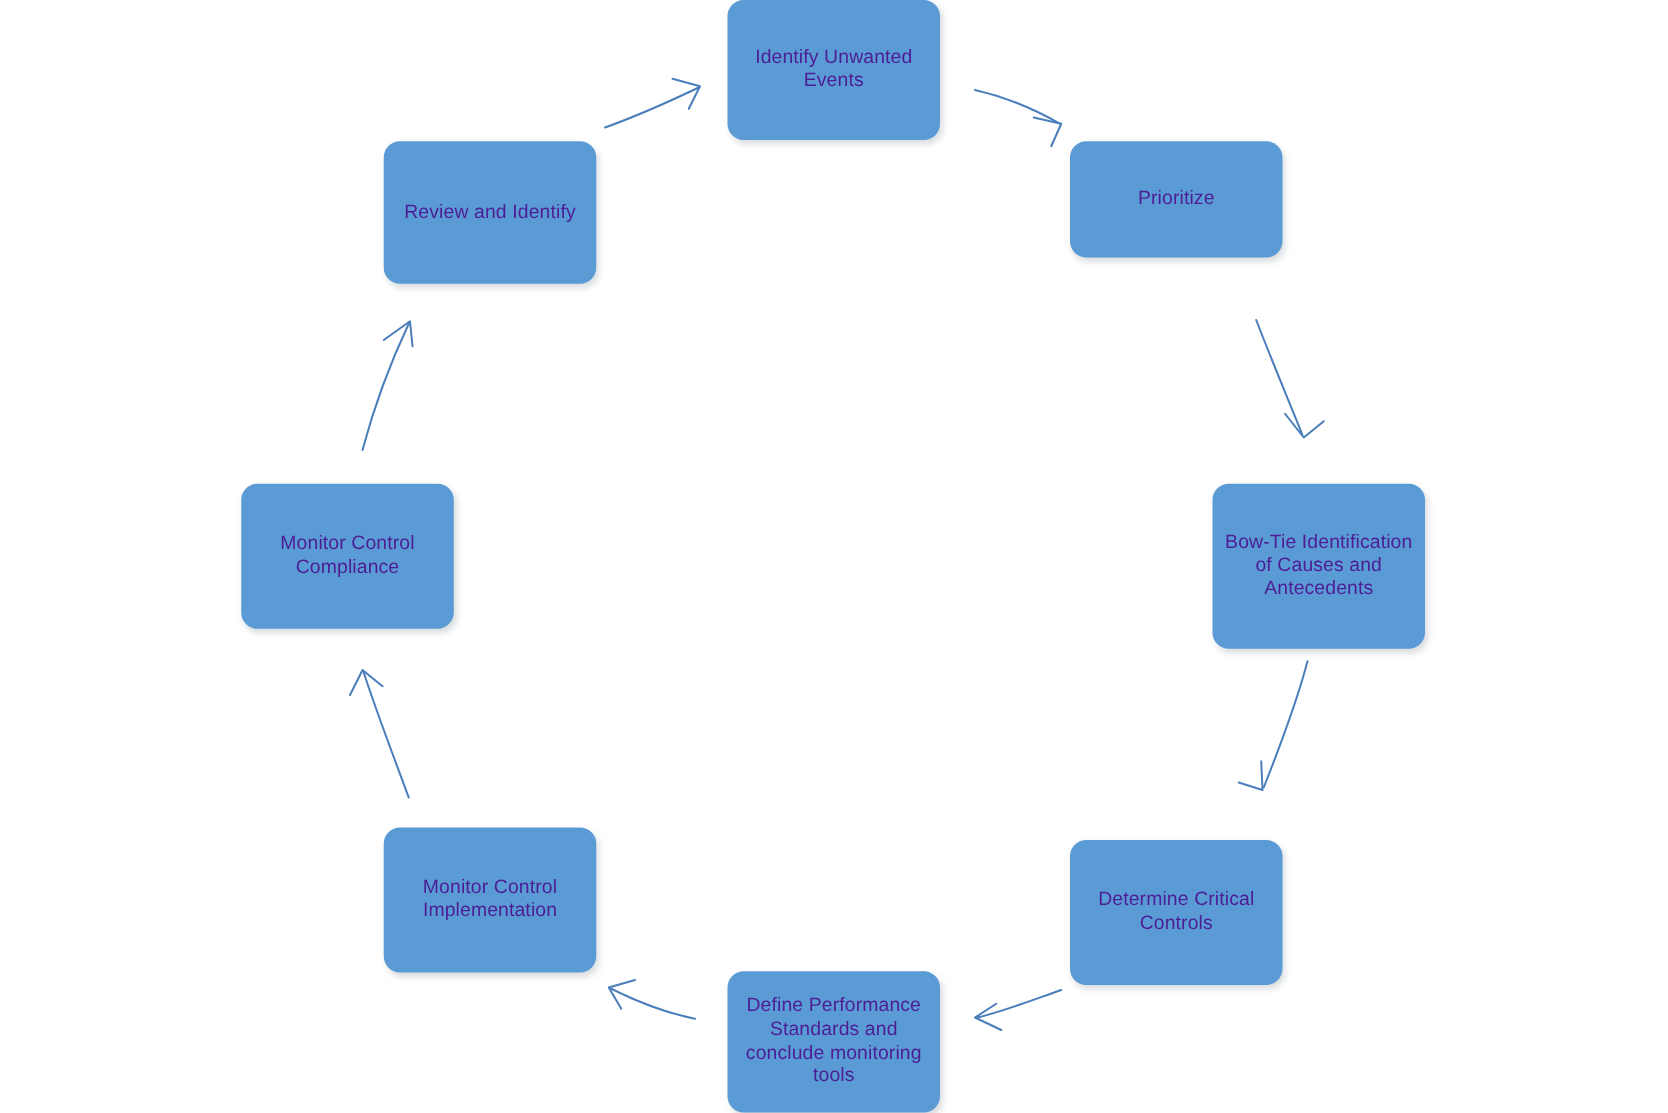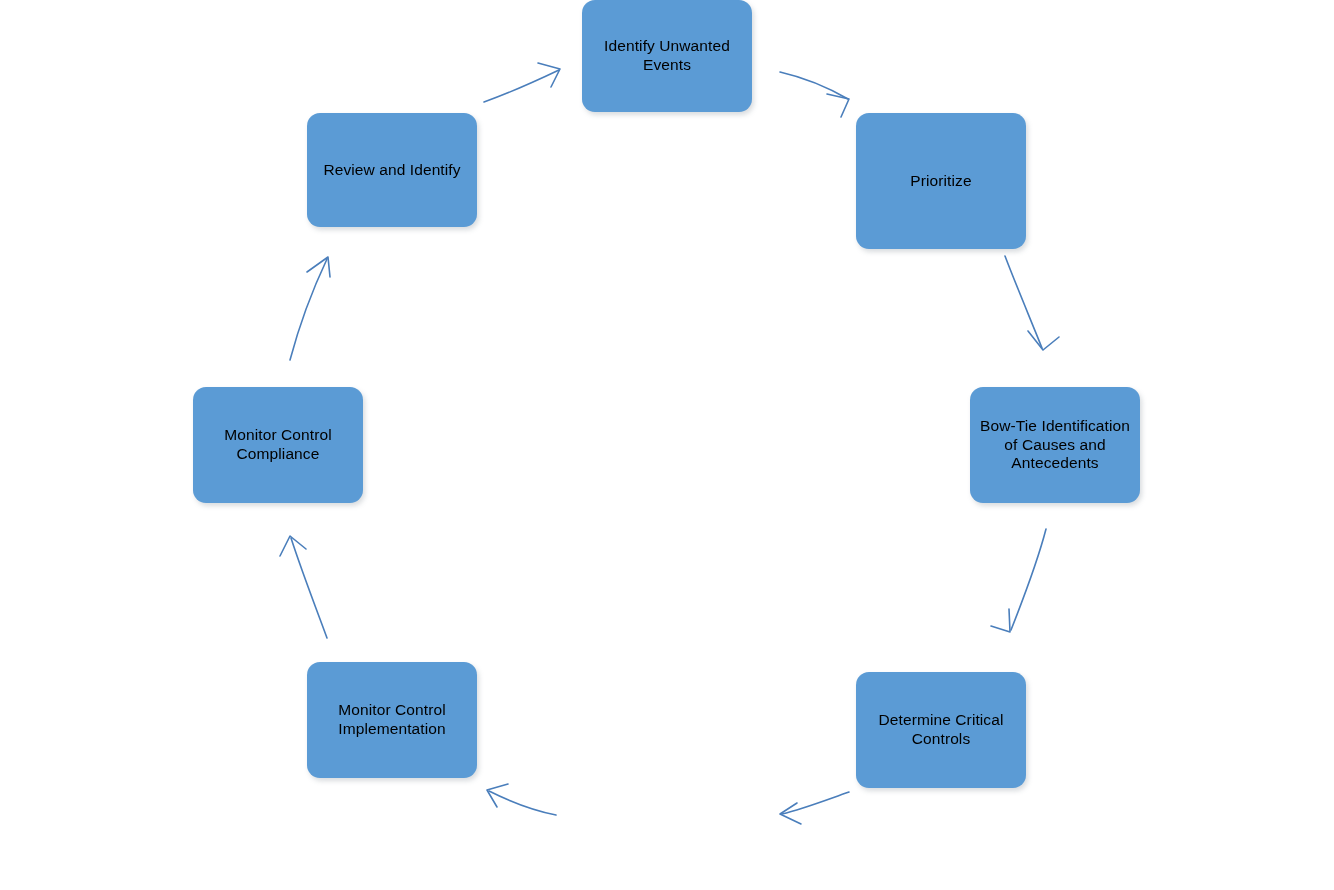--- a/index.html
+++ b/index.html
@@ -32,21 +32,21 @@
   }
 
   .node {
     position: absolute;
     box-sizing: border-box;
     border-radius: 13px;
     display: flex;
     align-items: center;
     justify-content: center;
     text-align: center;
-    color: #000000;
+    color: #4c1d95;
     font-size: 15.5px;
     line-height: 1.22;
     letter-spacing: 0.1px;
     padding: 4px 10px;
     box-shadow: 2px 3px 5px rgba(120,130,140,0.28);
     -webkit-font-smoothing: antialiased;
   }
   .node .node-label {
     display: block;
     white-space: pre-line;
@@ -101,35 +101,41 @@
       </g>
 
     </g>
   </svg>
 
   <div class="node" style="left:582px; top:0px; width:170px; height:112px; background:#5B9BD5;">
     <span class="node-label">Identify Unwanted
 Events</span>
   </div>
 
-  <div class="node" style="left:856px; top:113px; width:170px; height:136px; background:#5B9BD5;">
+  <div class="node" style="left:856px; top:113px; width:170px; height:93px; background:#5B9BD5;">
     <span class="node-label">Prioritize</span>
   </div>
 
-  <div class="node" style="left:970px; top:387px; width:170px; height:116px; background:#5B9BD5;">
+  <div class="node" style="left:970px; top:387px; width:170px; height:132px; background:#5B9BD5;">
     <span class="node-label">Bow-Tie Identification
 of Causes and
 Antecedents</span>
   </div>
 
   <div class="node" style="left:856px; top:672px; width:170px; height:116px; background:#5B9BD5;">
     <span class="node-label">Determine Critical
 Controls</span>
   </div>
 
+  <div class="node" style="left:582px; top:777px; width:170px; height:113px; background:#5B9BD5;">
+    <span class="node-label">Define Performance
+Standards and
+conclude monitoring
+tools</span>
+  </div>
 
   <div class="node" style="left:307px; top:662px; width:170px; height:116px; background:#5B9BD5;">
     <span class="node-label">Monitor Control
 Implementation</span>
   </div>
 
   <div class="node" style="left:193px; top:387px; width:170px; height:116px; background:#5B9BD5;">
     <span class="node-label">Monitor Control
 Compliance</span>
   </div>

